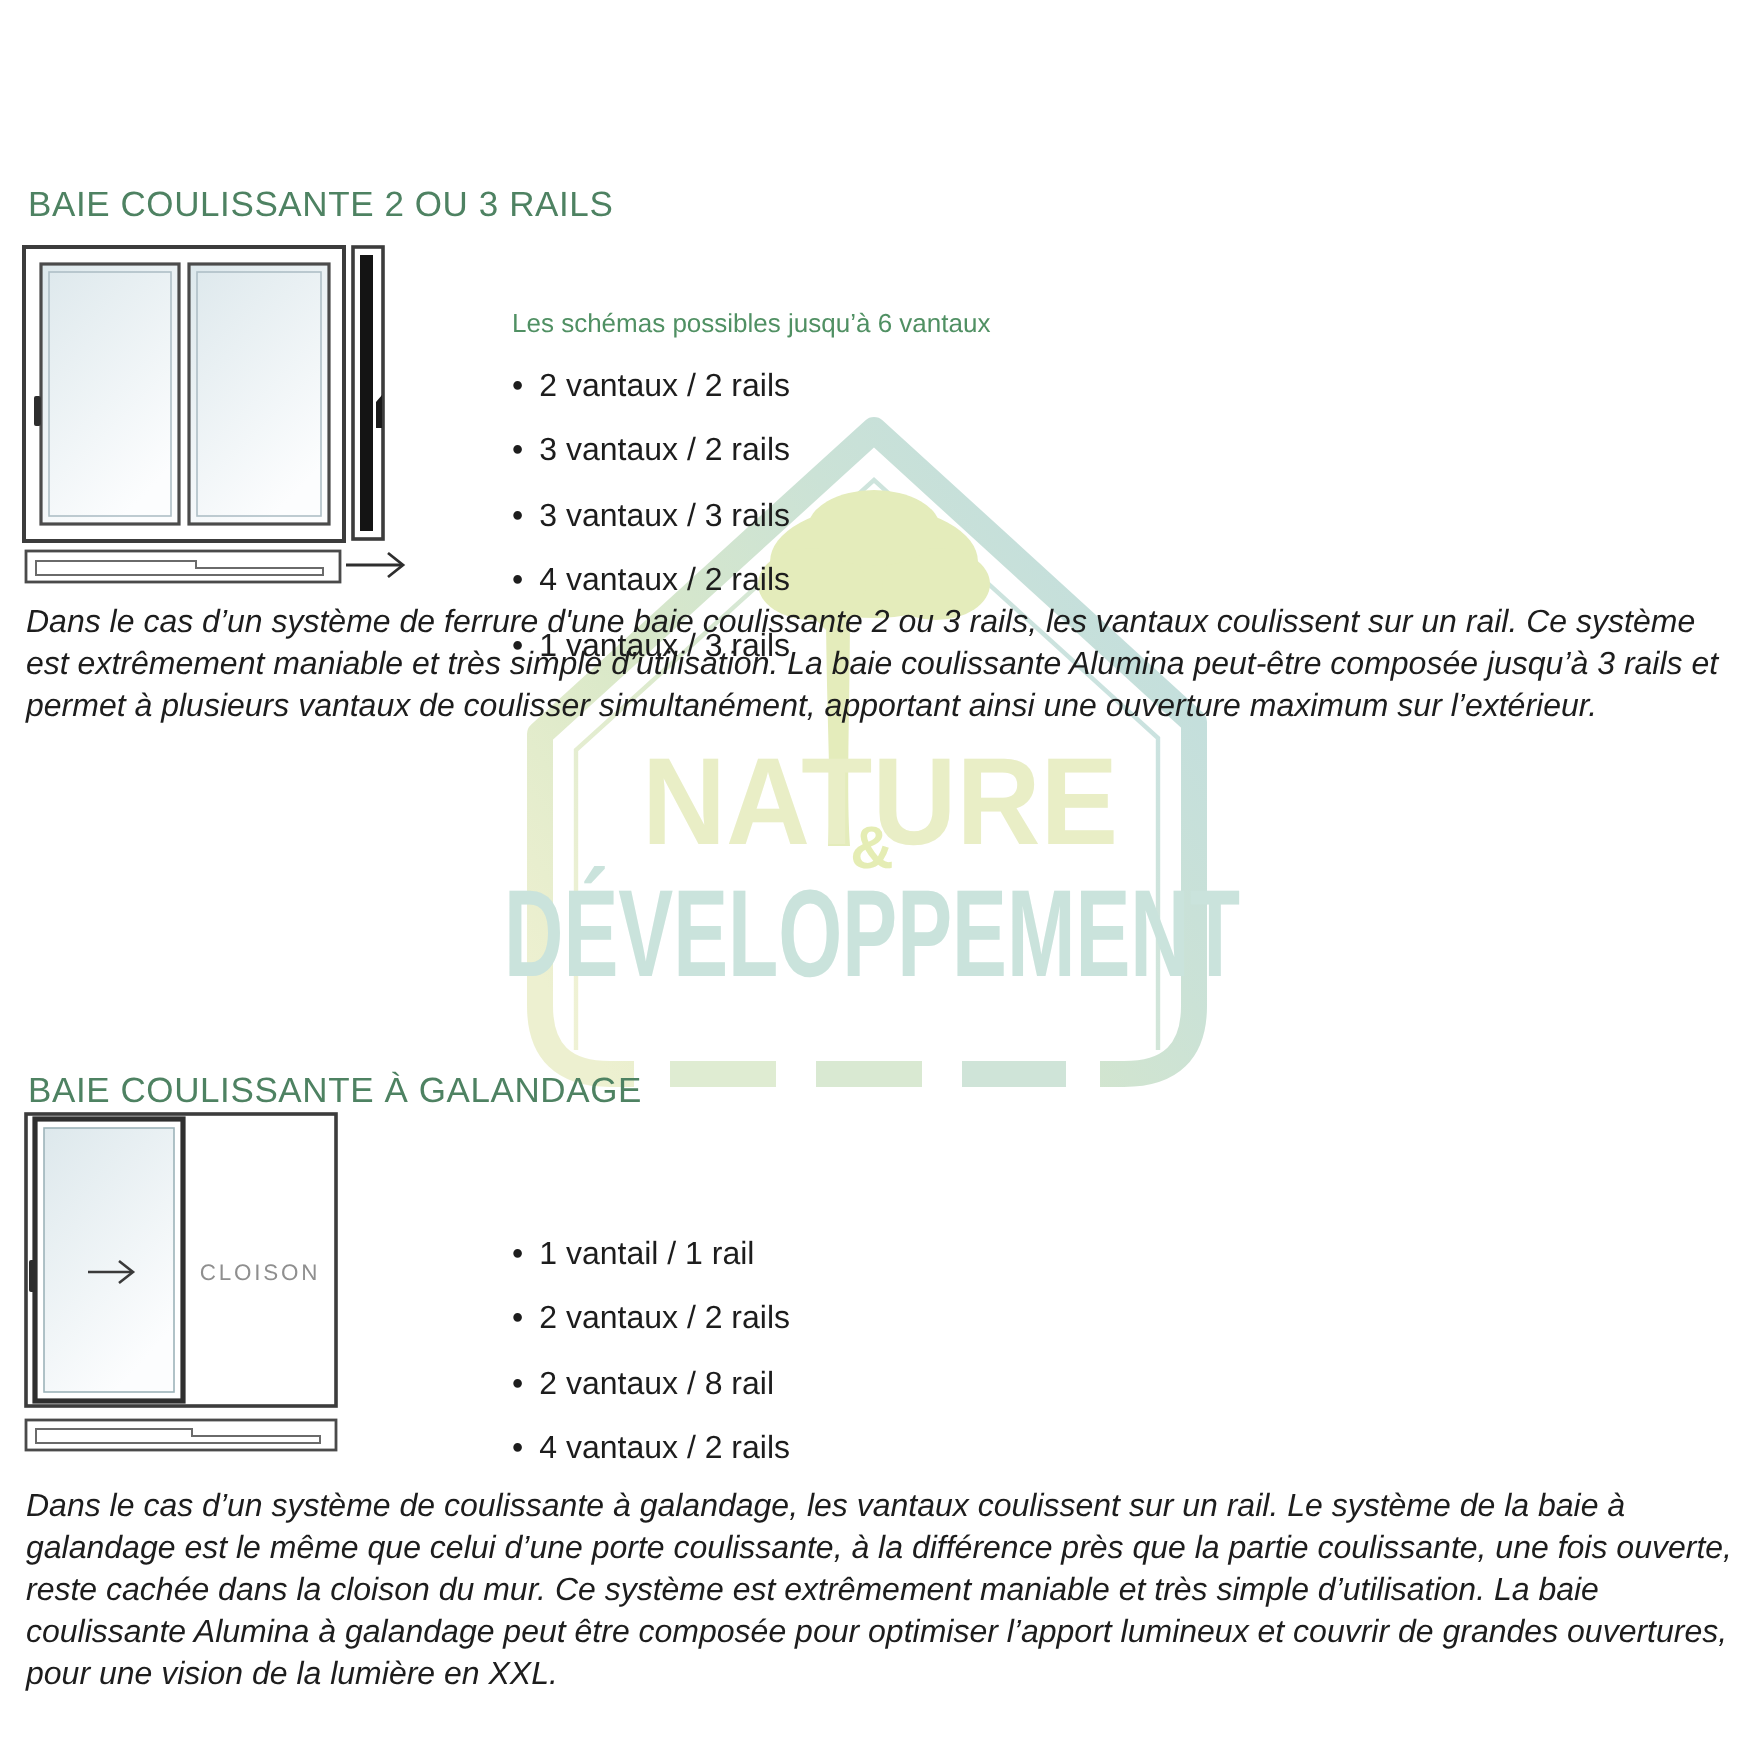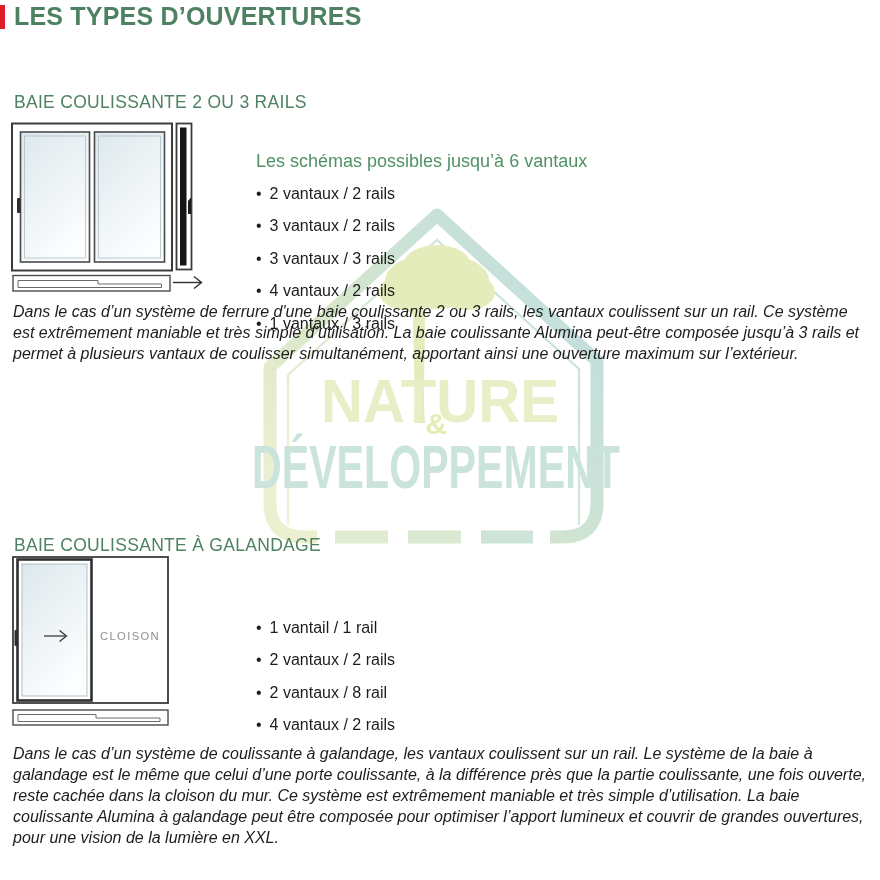--- a/index.html
+++ b/index.html
@@ -18,21 +18,21 @@
   .heading-1{top:92px;}
   .heading-2{top:535px;}
 
   .diagram{position:absolute;}
   .diagram-1{left:10px;top:117px;}
   .diagram-2{left:10px;top:556px;}
 
   .scheme-list{position:absolute;left:256px;}
   .list-1{top:151px;}
   .list-2{top:606px;}
-  .list-title{font-size:18px;color:#509063;margin:0 0 3px 0;line-height:21px;}
+  .list-title{font-size:13px;color:#509063;margin:0 0 3px 0;line-height:21px;}
   .scheme-list ul{list-style:none;margin:0;padding:0;}
   .scheme-list li{font-size:16px;color:#1d1d1d;line-height:20.4px;margin-top:12px;}
   .scheme-list li::before{content:"•";margin-right:8px;}
 
   .body-par{position:absolute;left:13px;width:856px;font-size:16px;line-height:21px;color:#1d1d1d;margin:0;font-style:italic;}
   .par-1{top:301px;}
   .par-2{top:743px;}
 </style>
 </head>
 <body>
@@ -72,24 +72,20 @@
       <ellipse cx="202" cy="69" rx="33" ry="19"></ellipse>
     </g>
 
     <text x="205" y="227" text-anchor="middle" font-family="Liberation Sans, sans-serif" font-size="62" font-weight="bold" fill="#e9eec6" textLength="238" lengthAdjust="spacingAndGlyphs">NATURE</text>
     <text x="201" y="239" text-anchor="middle" font-family="Liberation Sans, sans-serif" font-size="30" font-weight="bold" fill="#e5edb4">&amp;</text>
     <text x="201" y="293" text-anchor="middle" font-family="Liberation Sans, sans-serif" font-size="62" font-weight="bold" fill="#cae3dc" textLength="368" lengthAdjust="spacingAndGlyphs">DÉVELOPPEMENT</text>
   </svg>
 
   <div class="layer-content">
 
-    <div class="title-row">
-      <div class="title-accent"></div>
-      <div class="page-title">LES TYPES D’OUVERTURES</div>
-    </div>
 
     <div class="section-heading heading-1">BAIE COULISSANTE 2 OU 3 RAILS</div>
 
     <svg class="diagram diagram-1" width="196" height="177" viewBox="0 0 196 177" aria-hidden="true">
       <defs>
         <linearGradient id="glass1" x1="0" y1="0" x2="0.55" y2="1">
           <stop offset="0" stop-color="#dde8ec"></stop>
           <stop offset="1" stop-color="#fcfdfe"></stop>
         </linearGradient>
       </defs>

